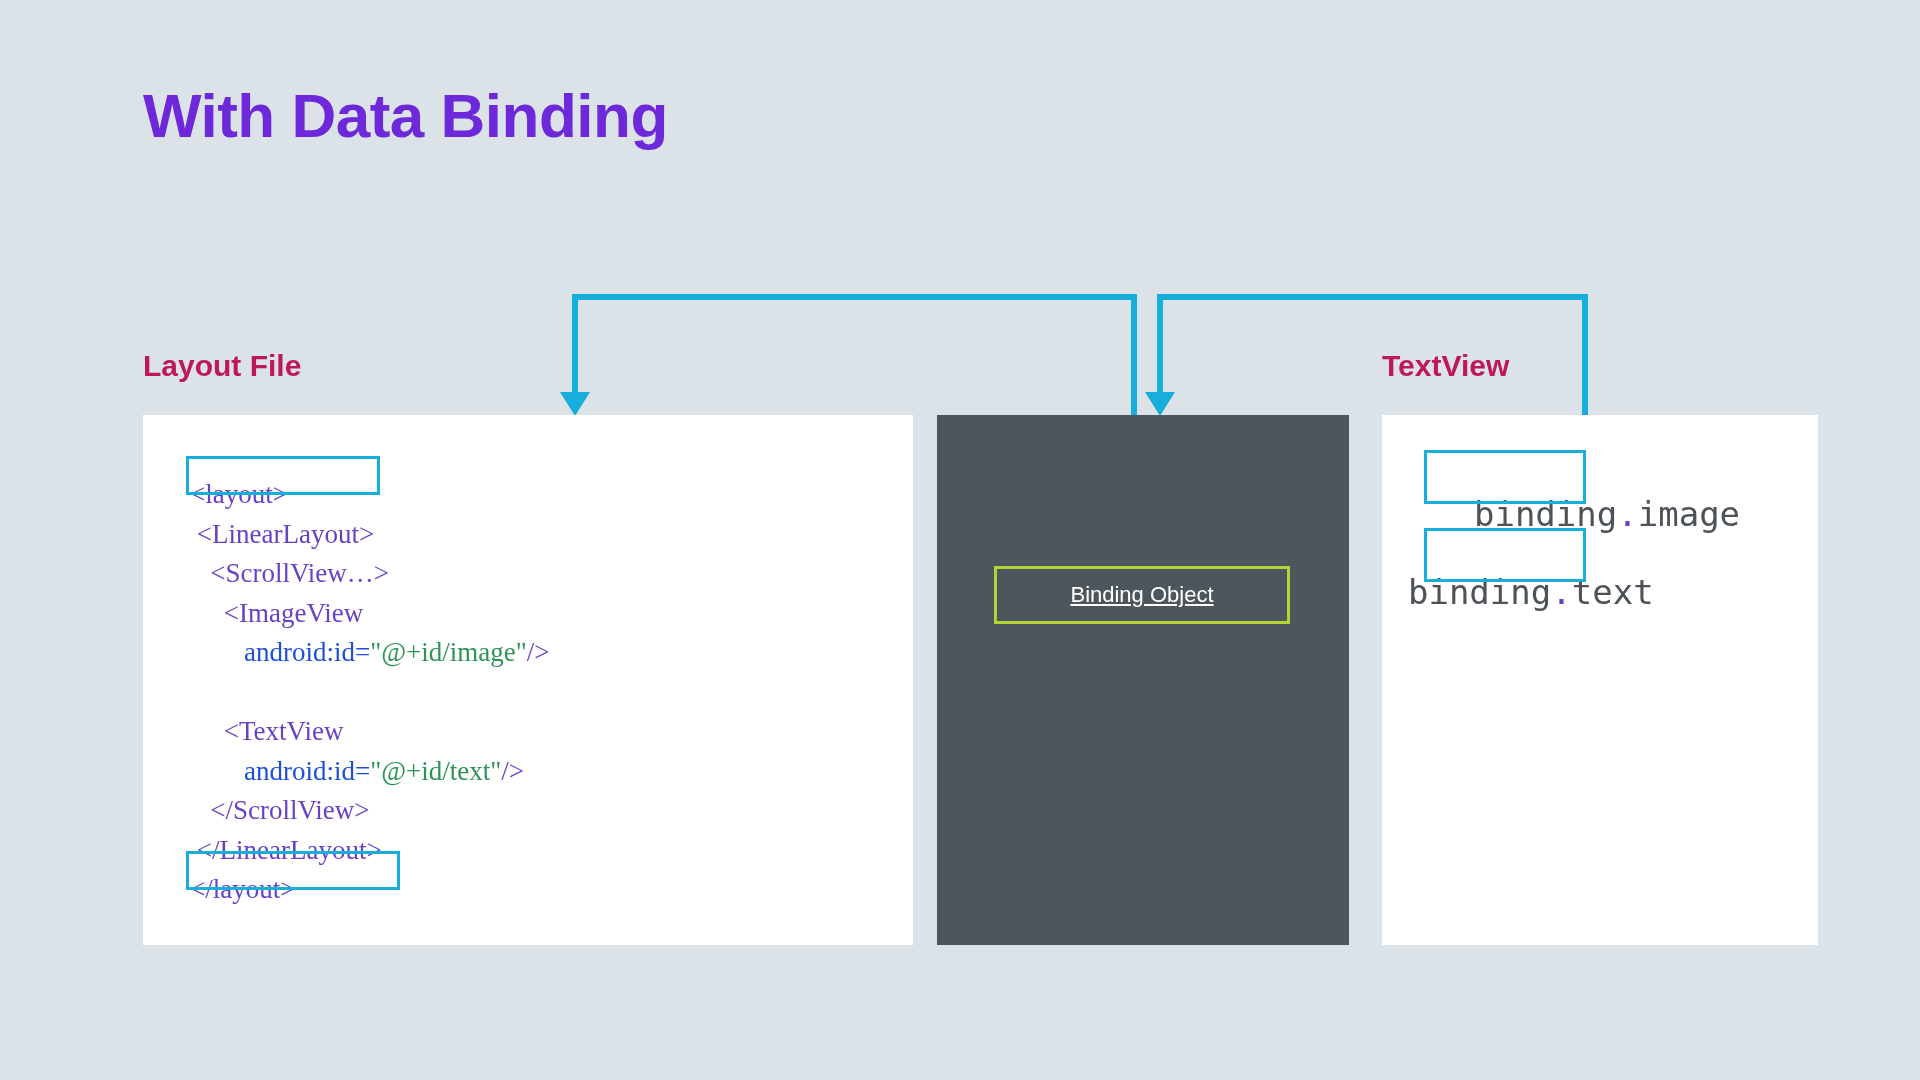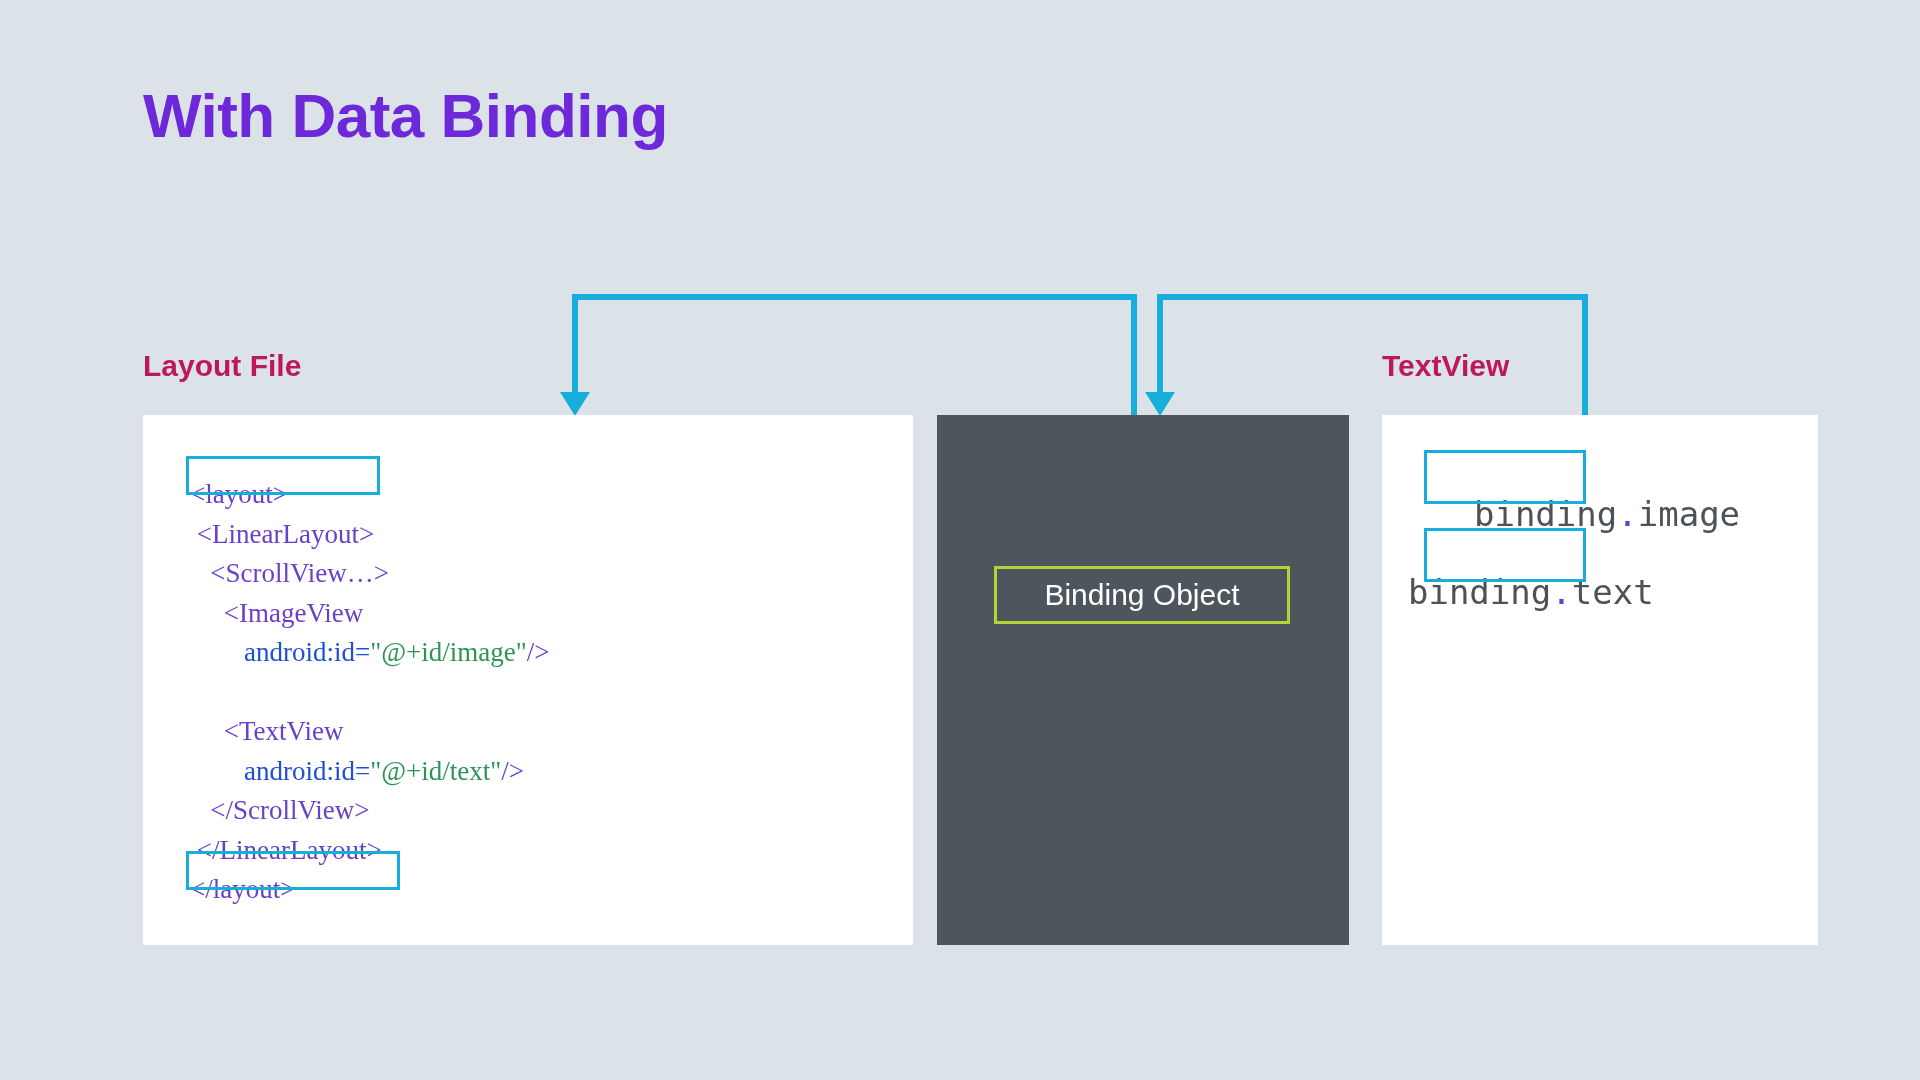--- a/index.html
+++ b/index.html
@@ -99,24 +99,25 @@
     top: 566px;
     width: 296px;
     height: 58px;
     border: 3px solid #b5d334;
     box-sizing: border-box;
     display: flex;
     align-items: center;
     justify-content: center;
   }
   #binding-object-label {
-    font-size: 30px;
+    font-size: 22px;
     color: #ffffff;
     font-family: "Liberation Sans", sans-serif;
     white-space: nowrap;
+    text-decoration: underline;
   }
 
   
   .activity-line {
     position: absolute;
     font-family: "DejaVu Sans Mono", monospace;
     font-size: 34px;
     color: #4c5257;
     white-space: pre;
     line-height: 1;

